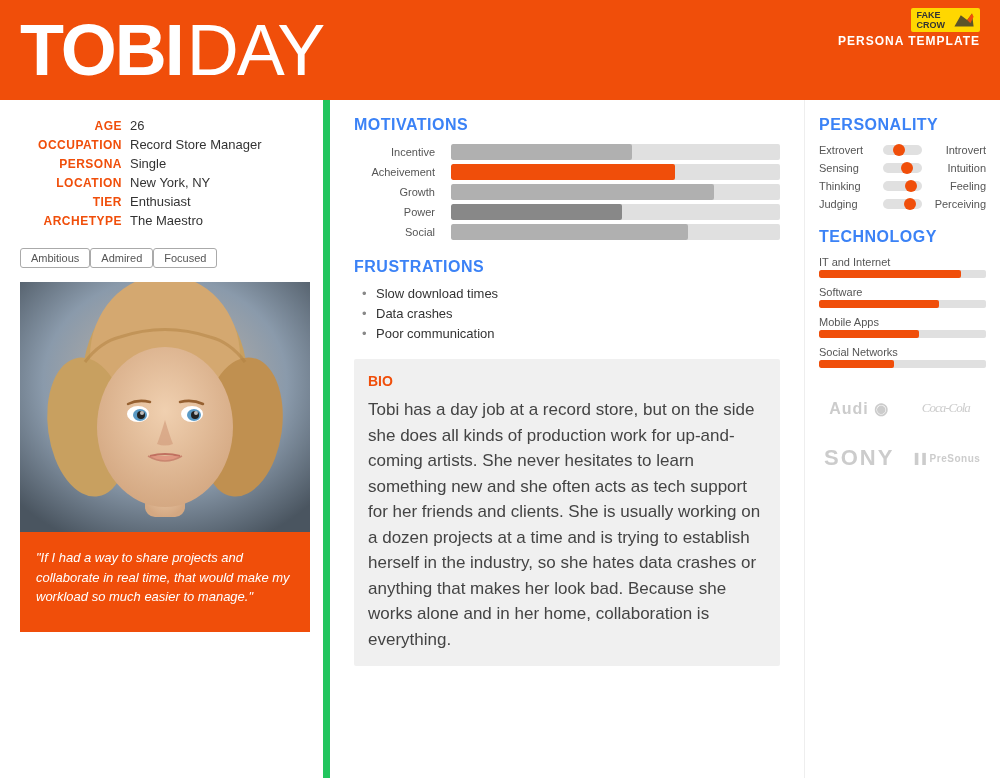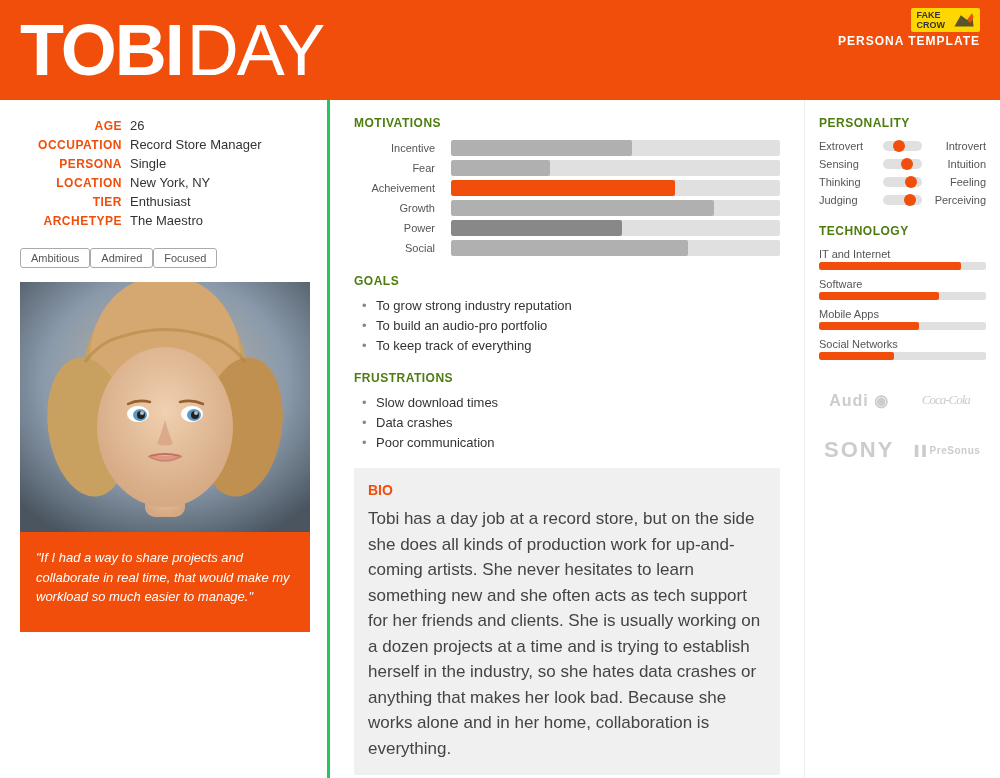--- a/index.html
+++ b/index.html
@@ -66,21 +66,21 @@
       height: 678px;
       background: #fff;
     }
 
     
     .left-col {
       width: 330px;
       min-width: 330px;
       background: #fff;
       padding: 16px 20px;
-      border-right: 3px solid #22c55e;
+      border-right: 7px solid #22c55e;
     }
     .info-table { width: 100%; margin-bottom: 14px; }
     .info-row { display: flex; align-items: baseline; margin-bottom: 4px; }
     .info-label {
       font-size: 12px;
       font-weight: 700;
       color: #f04e0a;
       text-align: right;
       width: 100px;
       min-width: 100px;
@@ -136,23 +136,23 @@
       line-height: 1.5;
     }
 
     
     .mid-col {
       flex: 1;
       padding: 16px 24px;
       border-right: 1px solid #eee;
     }
     .section-title {
-      font-size: 12px;
+      font-size: 16px;
       font-weight: 700;
-      color: #4d7c0f;
+      color: #3b82f6;
       margin-bottom: 10px;
       letter-spacing: 0.5px;
     }
     .motivations { margin-bottom: 18px; }
     .bar-row {
       display: flex;
       align-items: center;
       margin-bottom: 4px;
       gap: 12px;
     }
@@ -404,26 +404,20 @@
     <div class="motivations">
       <div class="section-title">MOTIVATIONS</div>
       <div id="motivations-bars">
           <div class="bar-row">
             <div class="bar-label">Incentive</div>
             <div class="bar-track">
               <div class="bar-fill-gray" style="width: 55%;"></div>
             </div>
           </div>
           <div class="bar-row">
-            <div class="bar-label">Fear</div>
-            <div class="bar-track">
-              <div class="bar-fill-gray" style="width: 30%;"></div>
-            </div>
-          </div>
-          <div class="bar-row">
             <div class="bar-label">Acheivement</div>
             <div class="bar-track">
               <div class="bar-fill-orange" style="width: 68%;"></div>
             </div>
           </div>
           <div class="bar-row">
             <div class="bar-label">Growth</div>
             <div class="bar-track">
               <div class="bar-fill-gray" style="width: 80%;"></div>
             </div>
@@ -436,28 +430,20 @@
           </div>
           <div class="bar-row">
             <div class="bar-label">Social</div>
             <div class="bar-track">
               <div class="bar-fill-gray" style="width: 72%;"></div>
             </div>
           </div>
         </div>
     </div>
 
-    <div class="goals">
-      <div class="section-title">GOALS</div>
-      <ul class="bullet-list">
-        <li>To grow strong industry reputation</li>
-        <li>To build an audio-pro portfolio</li>
-        <li>To keep track of everything</li>
-      </ul>
-    </div>
 
     <div class="frustrations">
       <div class="section-title">FRUSTRATIONS</div>
       <ul class="bullet-list">
         <li>Slow download times</li>
         <li>Data crashes</li>
         <li>Poor communication</li>
       </ul>
     </div>
 

